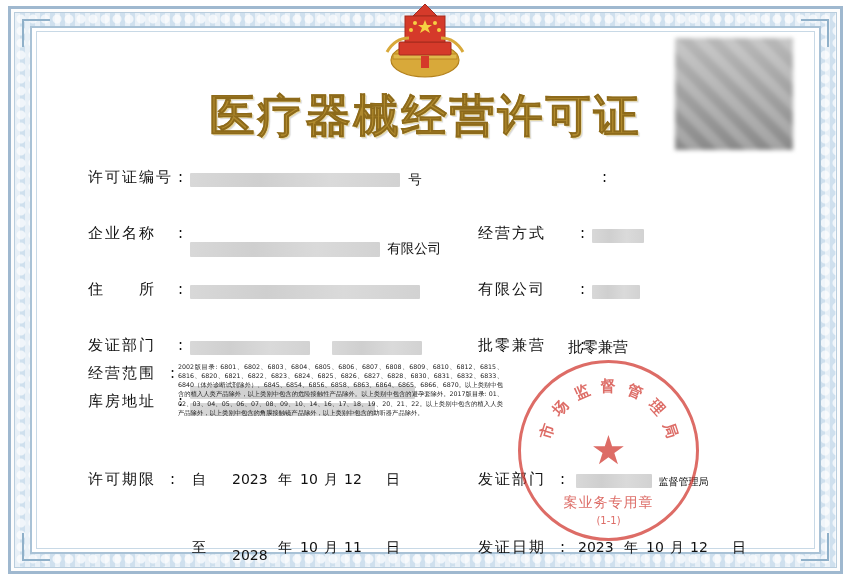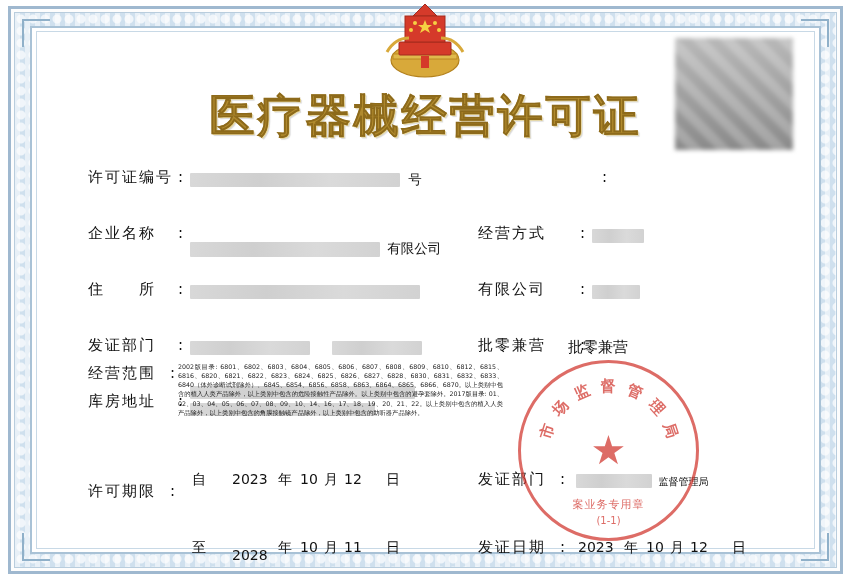--- a/index.html
+++ b/index.html
@@ -134,40 +134,40 @@
   .seal .star{
     position:absolute;left:50%;top:50%;
     transform:translate(-50%,-52%);
     color:#d0342c;font-size:40px;line-height:1;
   }
   .seal .sealtext{
     position:absolute;left:0;top:0;width:100%;height:100%;
   }
   .seal .bottomtext{
     position:absolute;left:0;bottom:26px;width:100%;
-    text-align:center;color:#d0342c;font-size:11px;letter-spacing:1px;
+    text-align:center;color:#d0342c;font-size:14px;letter-spacing:1px;
   }
   .seal .bottomnum{
     position:absolute;left:0;bottom:12px;width:100%;
     text-align:center;color:#d0342c;font-size:10px;
   }
   .seal-char{
     position:absolute;left:50%;top:50%;
     color:#d0342c;font-size:15px;font-weight:bold;
     font-family:"DejaVu Serif","Liberation Serif",serif;
     transform-origin:0 0;
   }
 
   
   .bottom{
     position:absolute;left:60px;top:470px;width:735px;
     font-size:14px;color:#111;
   }
   .brow{position:relative;height:34px;}
-  .b-lbl{position:absolute;left:28px;font-size:15px;letter-spacing:2px;margin-top:12px;}
+  .b-lbl{position:absolute;left:28px;font-size:15px;letter-spacing:2px;}
   .b-lbl2{position:absolute;left:418px;font-size:15px;letter-spacing:2px;}
   .date{position:absolute;font-size:14px;}
   .unit{font-size:14px;padding:0 6px;}
 </style>
 </head>
 <body>
 
 <div class="cert">
 
   <div class="frame-outer"></div>

